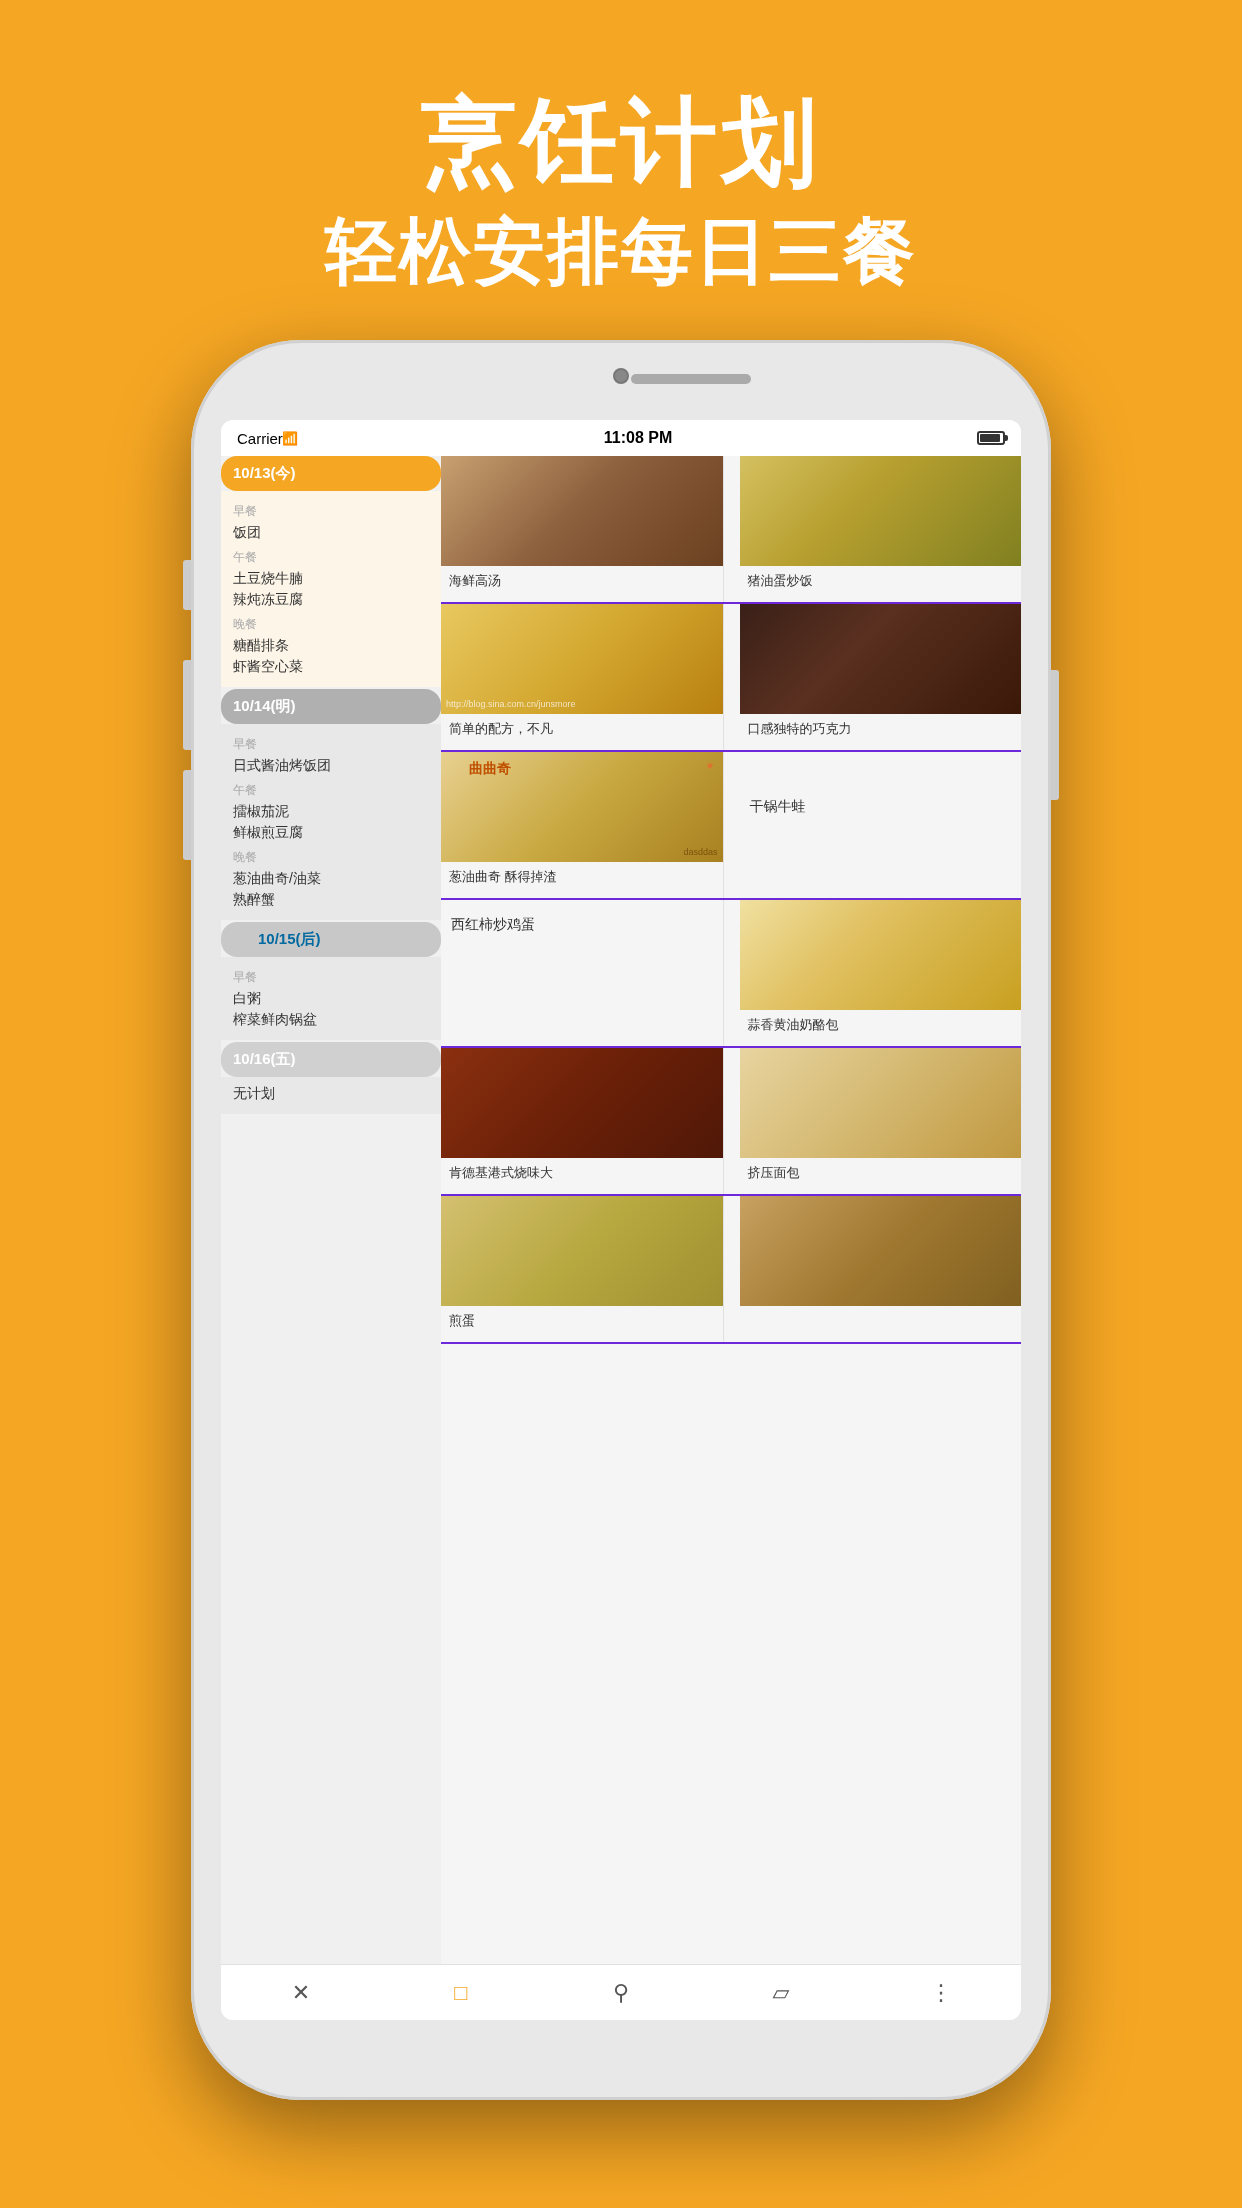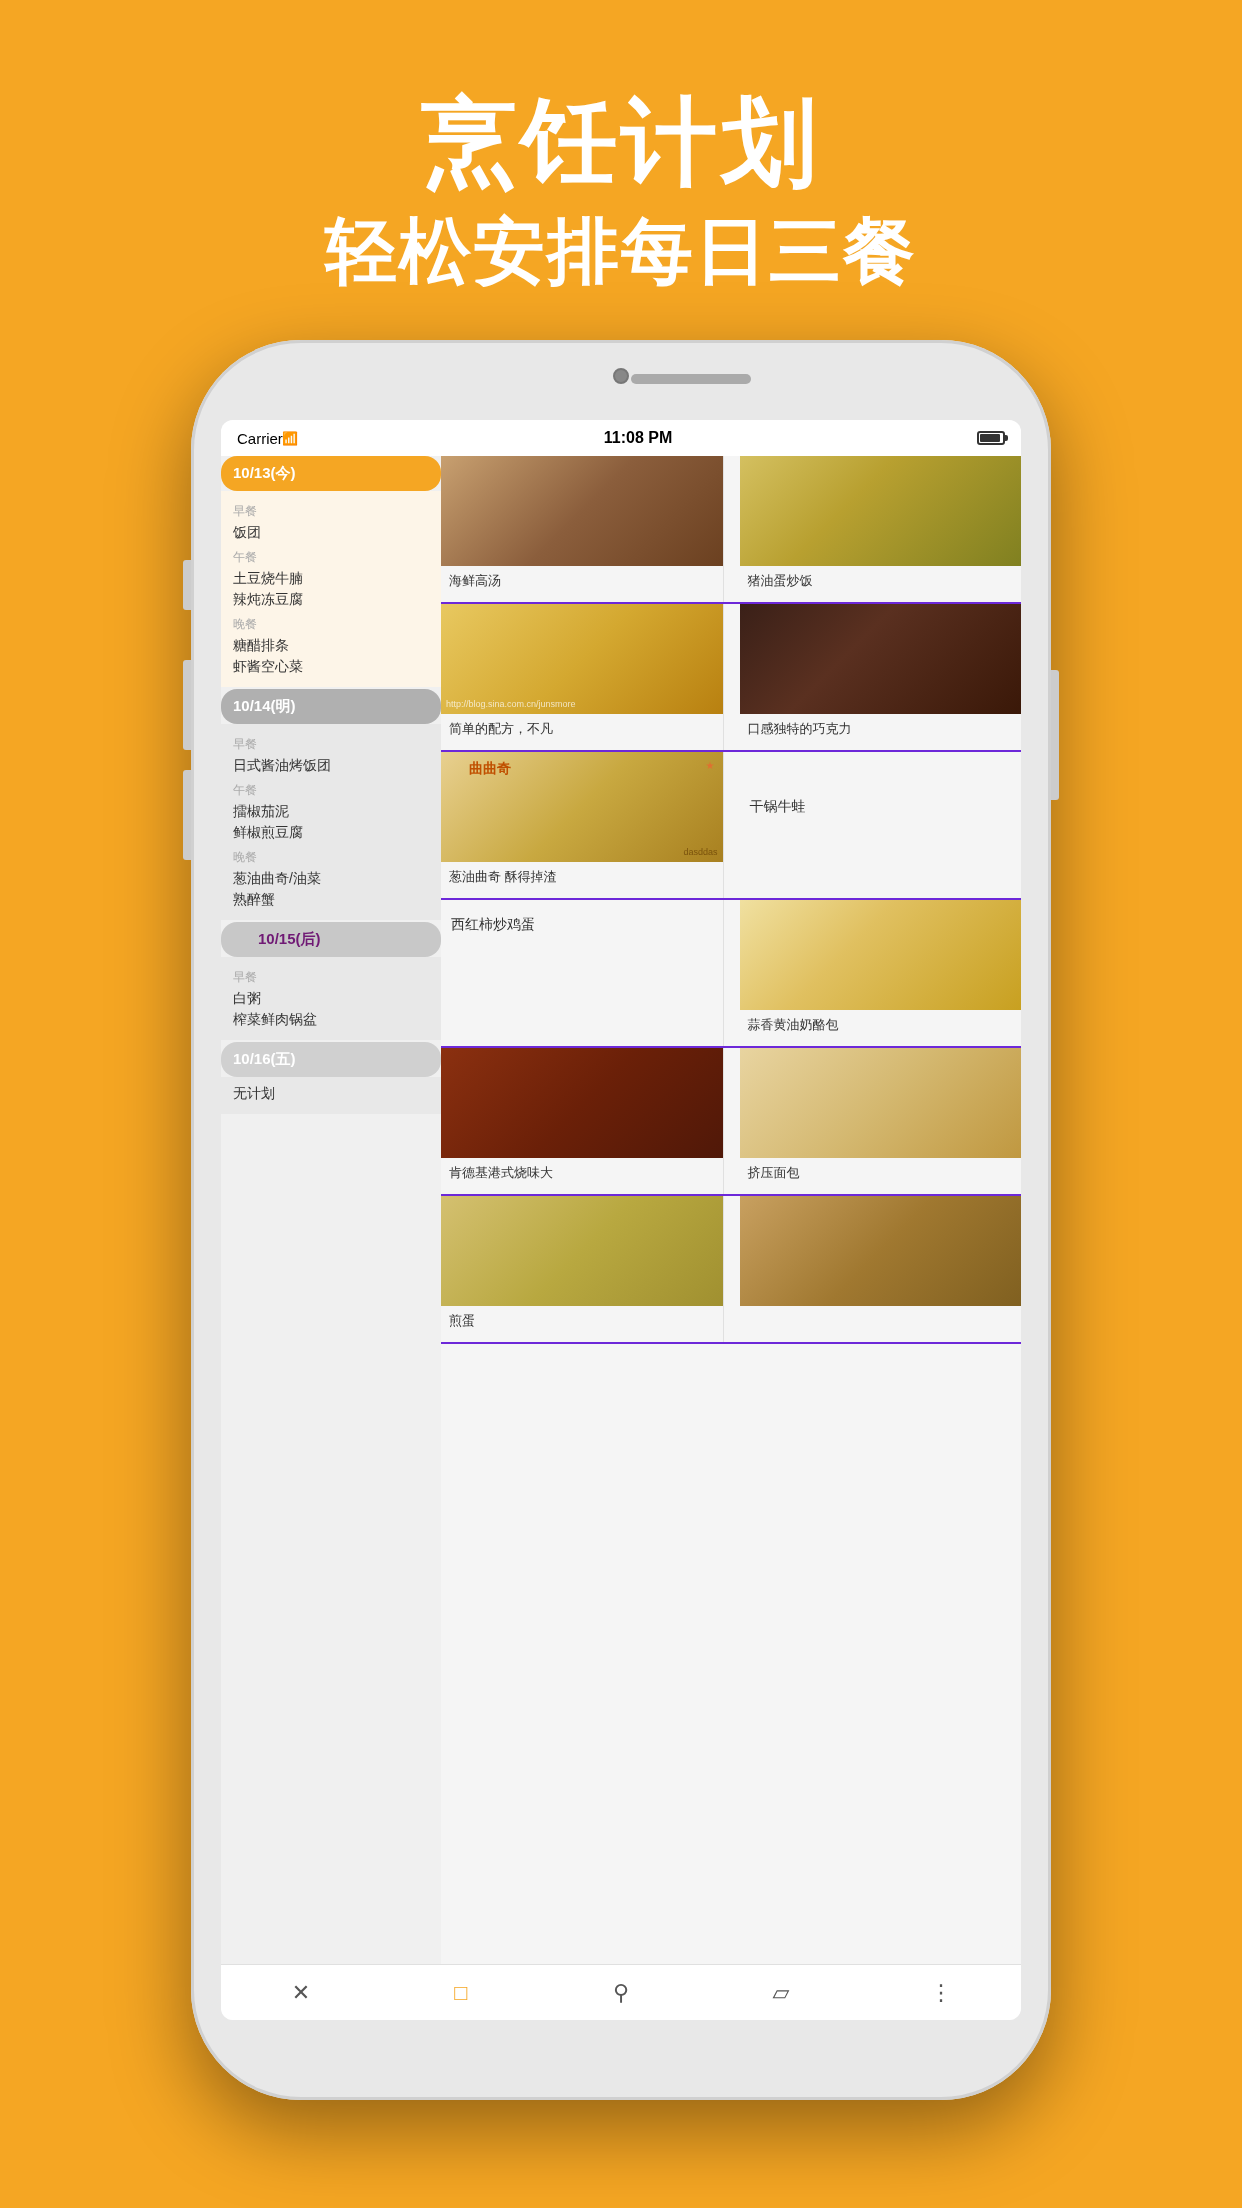--- a/index.html
+++ b/index.html
@@ -210,21 +210,21 @@
     .day-header.today {
       background: #F5A623;
       color: white;
     }
     .day-header.tomorrow {
       background: #b0b0b0;
       color: white;
     }
     .day-header.day-after {
       background: #c8c8c8;
-      color: #701a75;
+      color: #0369a1;
       padding-left: 37px;
     }
     .day-header.friday {
       background: #d0d0d0;
       color: white;
     }
     .day-content {
       background: #fdf5e8;
       padding: 6px 12px 10px;
     }

